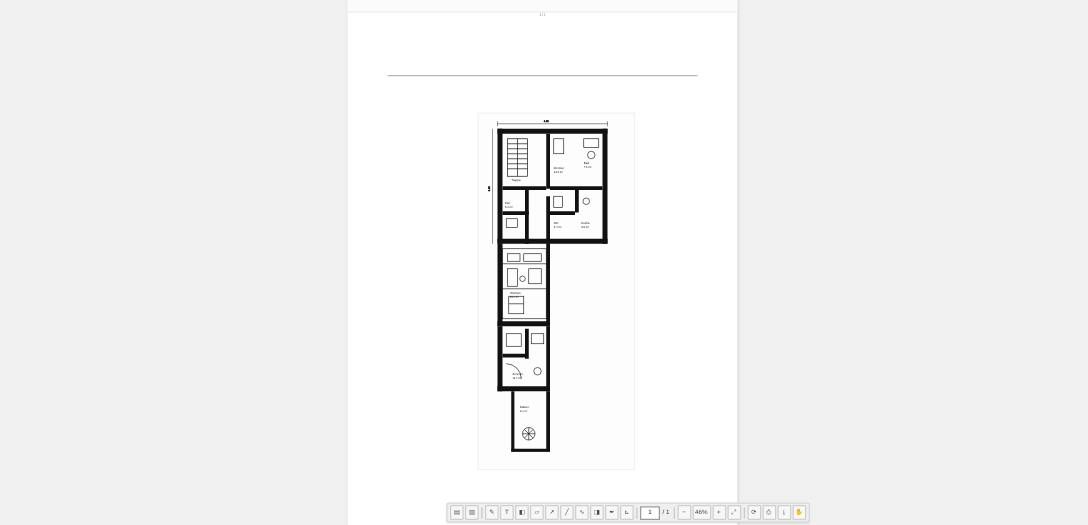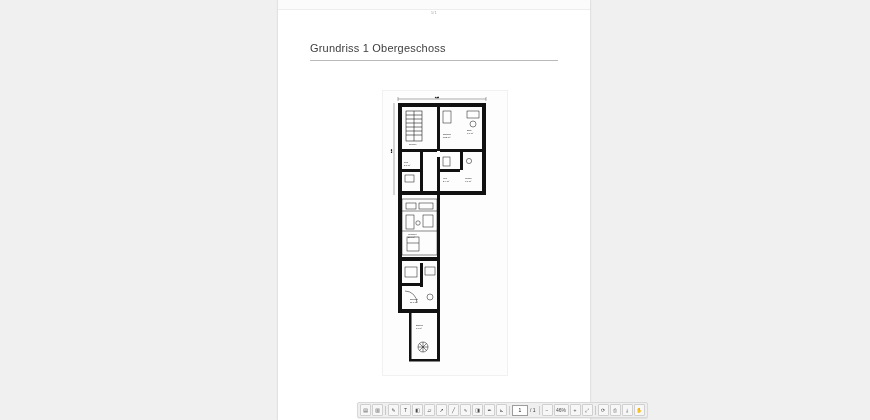--- a/index.html
+++ b/index.html
@@ -142,21 +142,20 @@
 <body>
 
 <div class="viewer">
 
   <div class="sheet">
 
     <div class="sheet-topbar">
       <span class="tiny">1/1</span>
     </div>
 
-    <div class="doc-title">Grundriss 1 Obergeschoss</div>
     <div class="doc-rule"></div>
 
     <div class="plan-frame">
       <div class="plan">
         <svg width="124" height="284" viewBox="0 0 124 284" xmlns="http://www.w3.org/2000/svg">
           <rect x="0" y="0" width="124" height="284" fill="#fdfdfd"></rect>
 
           <rect x="15" y="12" width="88" height="4" fill="#111"></rect>
           <rect x="15" y="12" width="4" height="92" fill="#111"></rect>
           <rect x="99" y="12" width="4" height="92" fill="#111"></rect>

